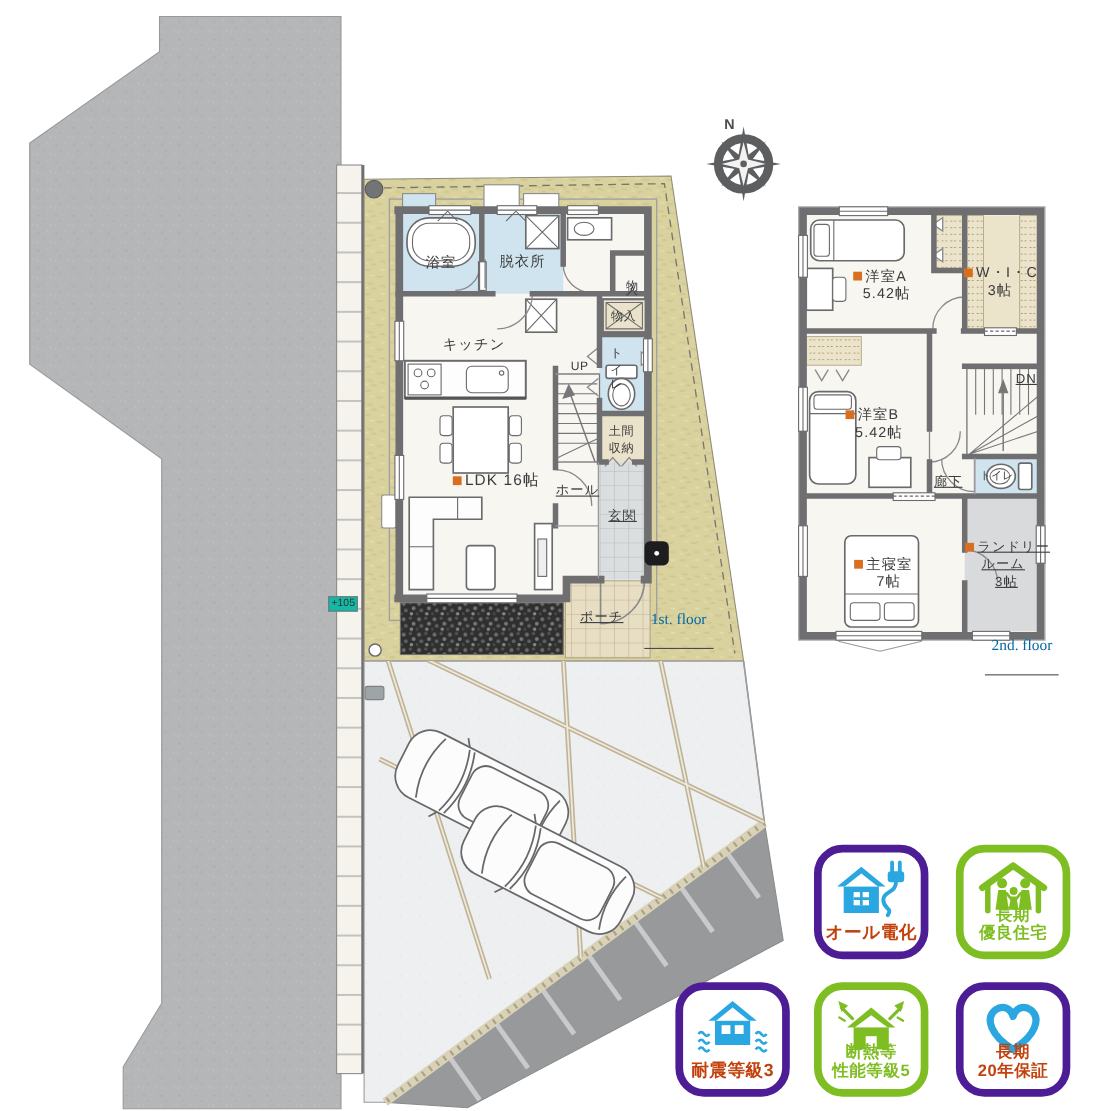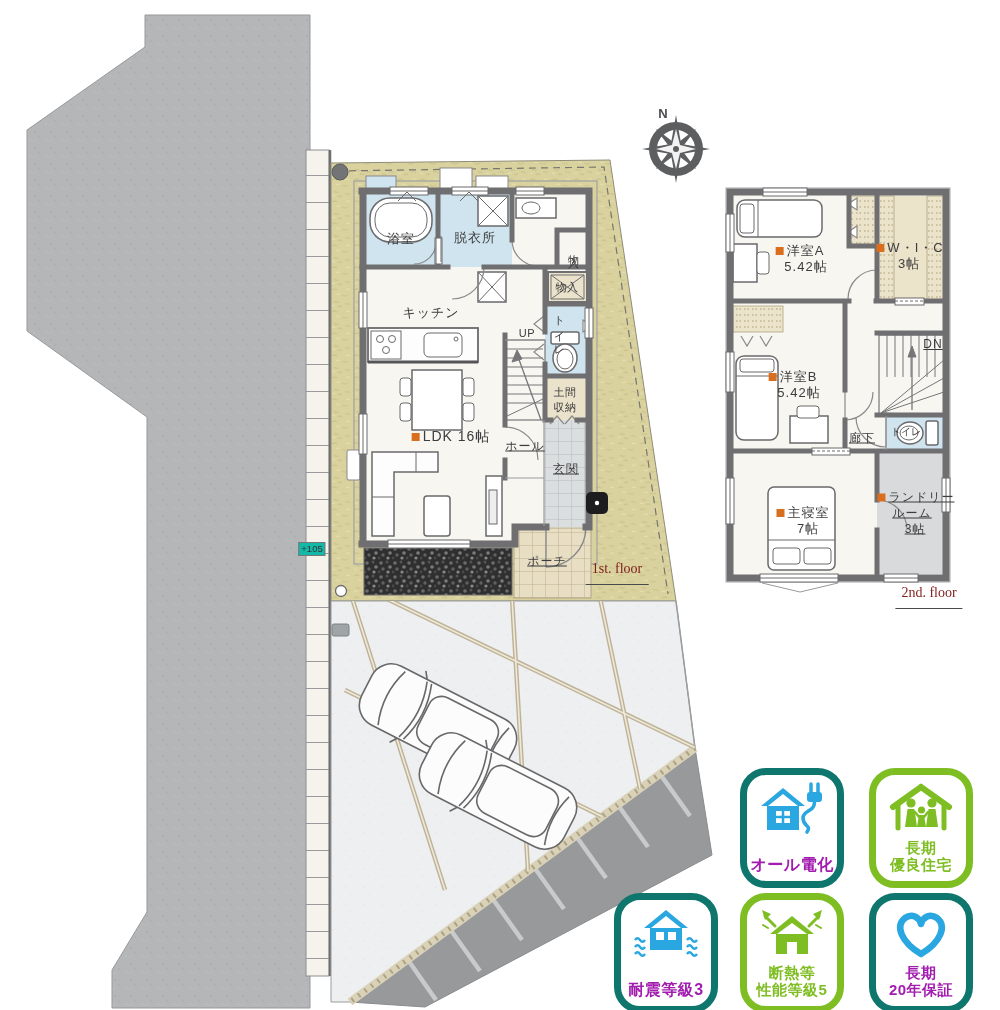--- a/index.html
+++ b/index.html
@@ -7,28 +7,28 @@
          font-family:"Liberation Sans",sans-serif;}
   #plan{position:absolute;left:0;top:0;}
   .lab{position:absolute;transform:translate(-50%,-50%);color:#3c3c3e;font-size:13px;
        letter-spacing:1px;white-space:nowrap;display:flex;align-items:center;gap:3px;}
   .lab.s11{font-size:11px;letter-spacing:0.5px;justify-content:flex-end;}
   .lab.s12{font-size:12px;text-decoration:underline;}
   .lab.s10{font-size:10px;letter-spacing:0;}
   .lab.v{writing-mode:vertical-rl;text-orientation:upright;letter-spacing:2px;}
   .blt{display:inline-block;width:8px;height:8px;background:#d96f1e;flex:0 0 auto;}
   .floorlab{position:absolute;transform:translate(-50%,-50%);font-family:"Liberation Serif",serif;
-       font-size:14px;color:#7f1d1d;border-bottom:1.3px solid #4a4a4c;padding:0 6px 7px;white-space:nowrap;}
+       font-size:14px;color:#0369a1;border-bottom:1.3px solid #4a4a4c;padding:0 6px 17px;white-space:nowrap;}
   .elev{position:absolute;transform:translate(-50%,-50%);font-size:9.5px;color:#333;
        background:#14b8a6;border:1px solid #777;padding:0 2px;line-height:12px;}
   .north{position:absolute;transform:translate(-50%,-50%);font-size:13px;font-weight:bold;color:#4c4d50;}
-  .badge{position:absolute;width:104px;height:120px;background:#fff;border-radius:26px;
+  .badge{position:absolute;width:104px;height:104px;background:#fff;border-radius:26px;
        box-sizing:border-box;display:flex;flex-direction:column;align-items:center;justify-content:flex-end;
        padding-bottom:7px;}
-  .badge.blue{border:7px solid #0f766e;color:#a21caf;}
+  .badge.blue{border:7px solid #4c1d95;color:#c2410c;}
   .badge.green{border:7px solid #7fbe23;color:#7fbe23;}
   .badge svg{position:absolute;top:7px;left:50%;transform:translateX(-50%);}
   .blabel{font-weight:bold;font-size:15px;line-height:1.12;text-align:center;letter-spacing:0.5px;
        position:relative;z-index:2;}
   .badge.one .blabel{font-size:16px;}
 </style>
 </head>
 <body>
 
 <div id="stage">

